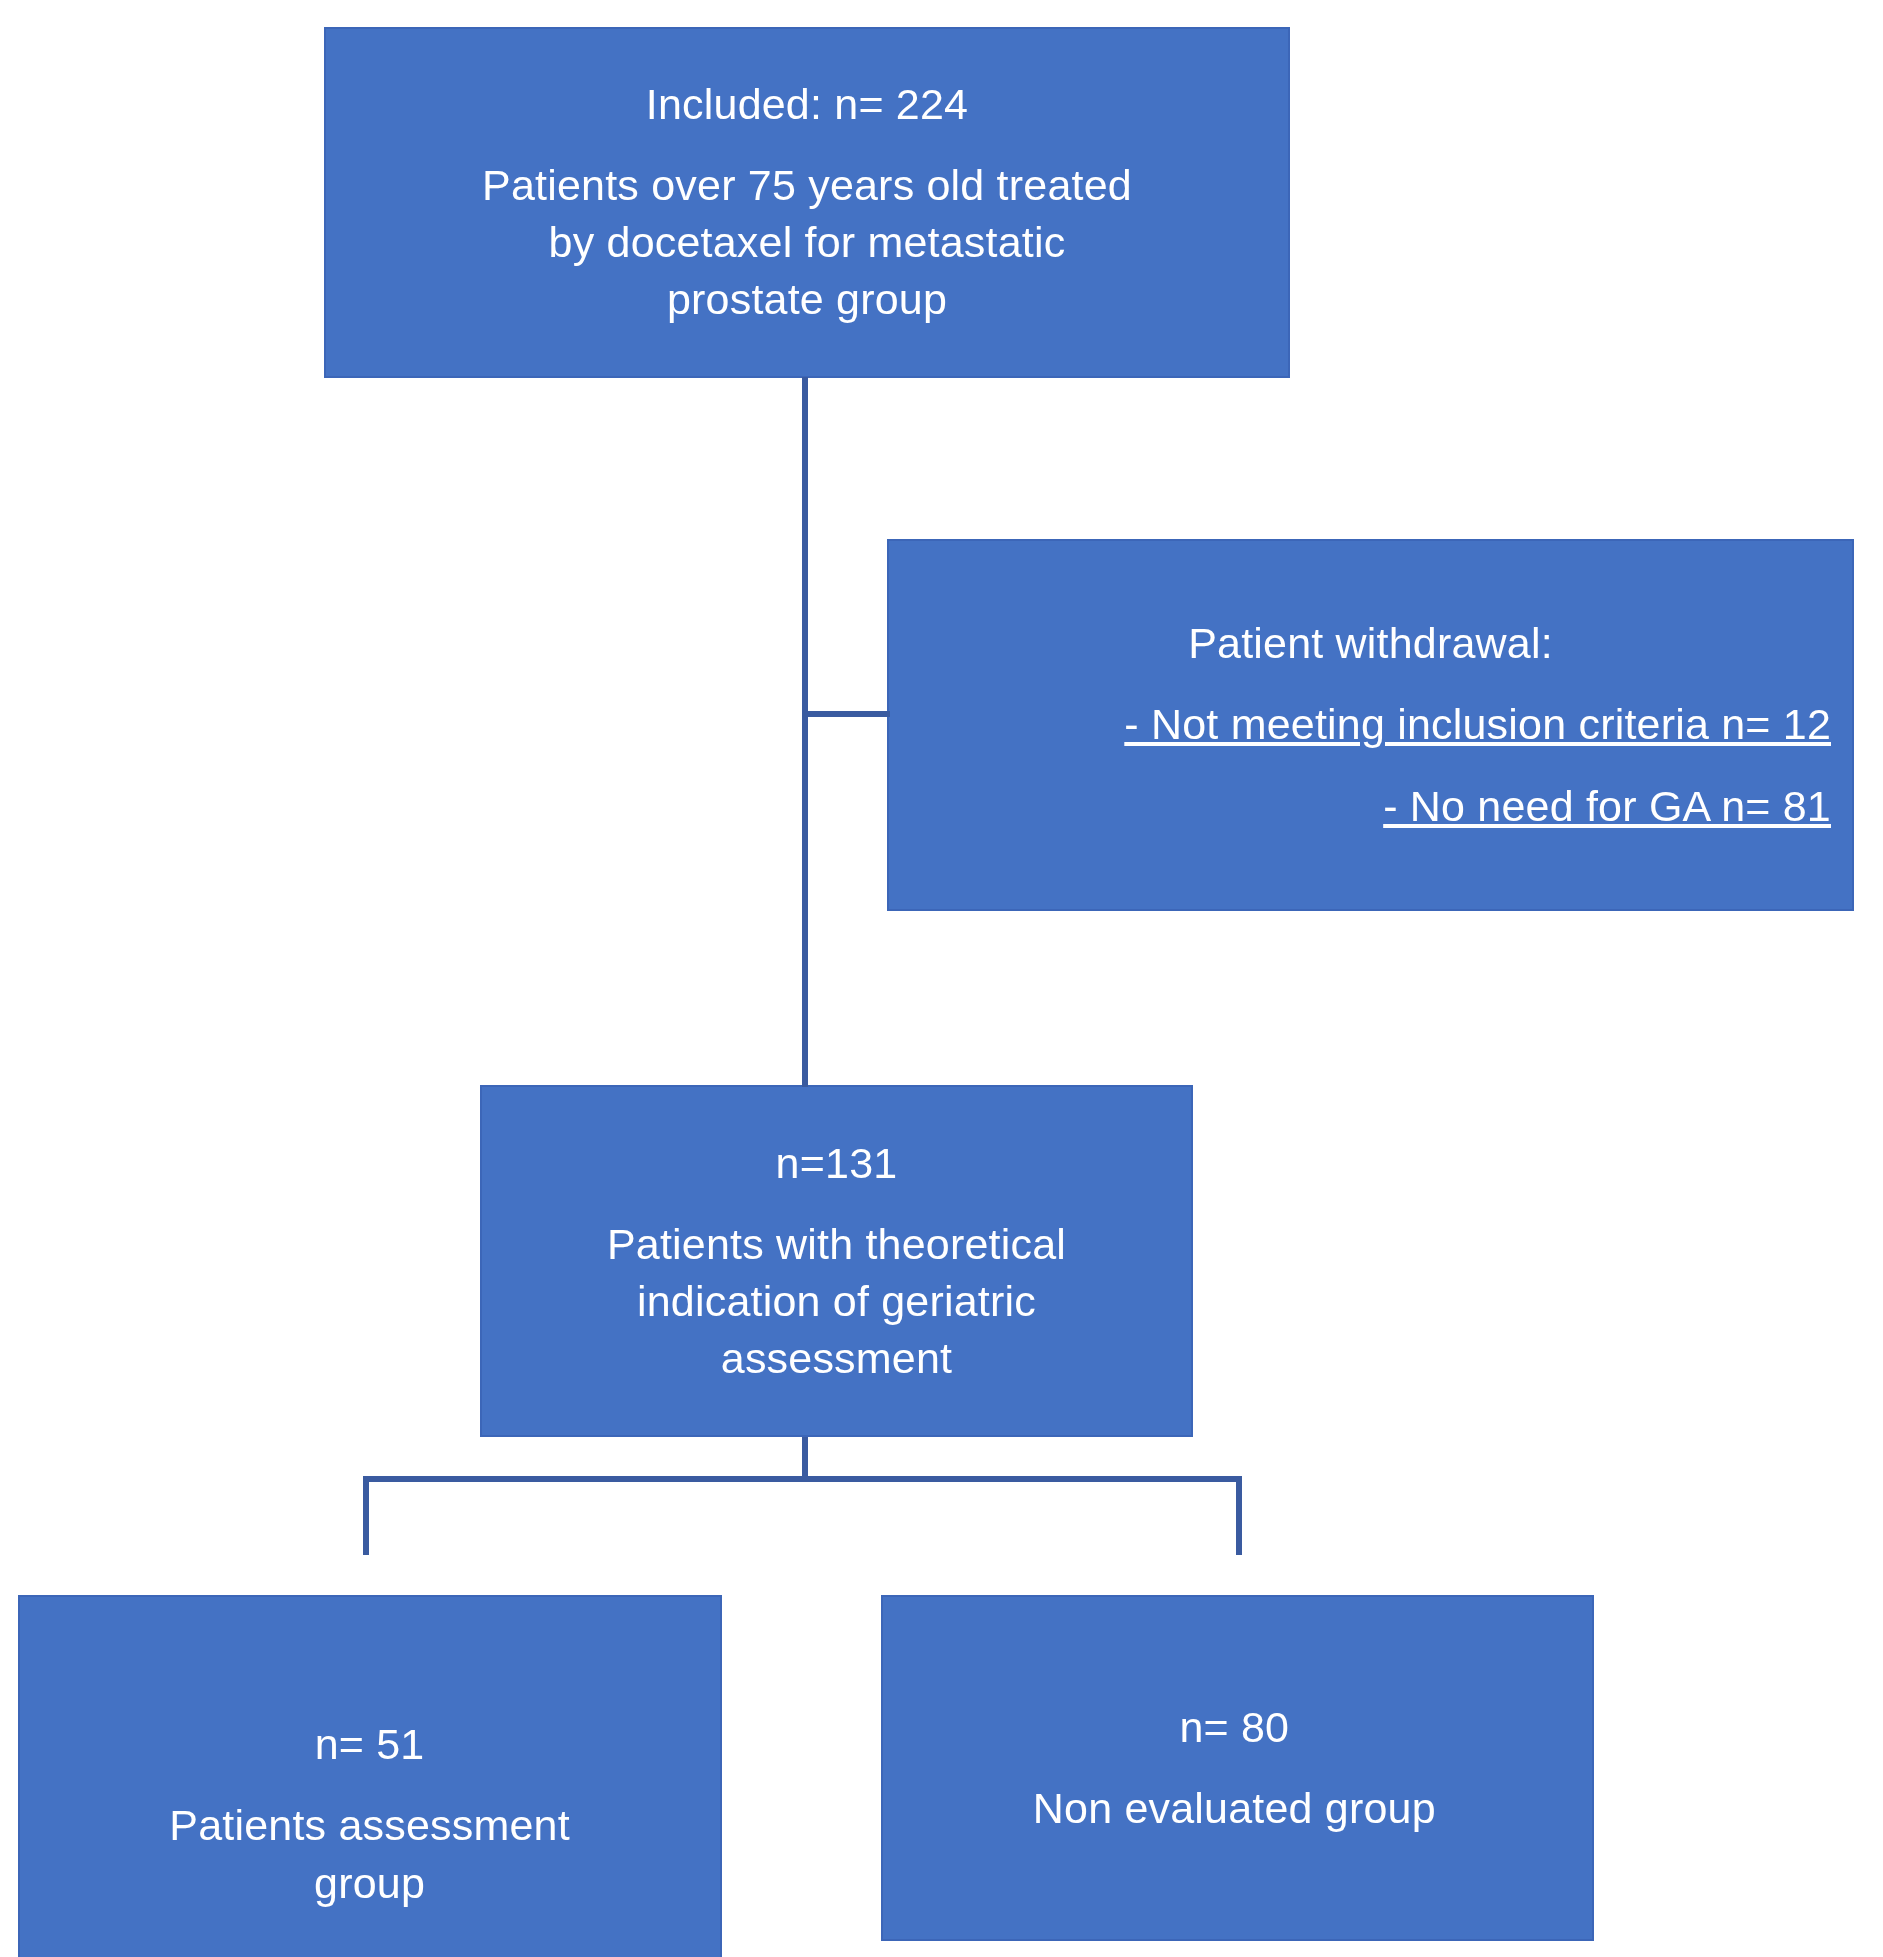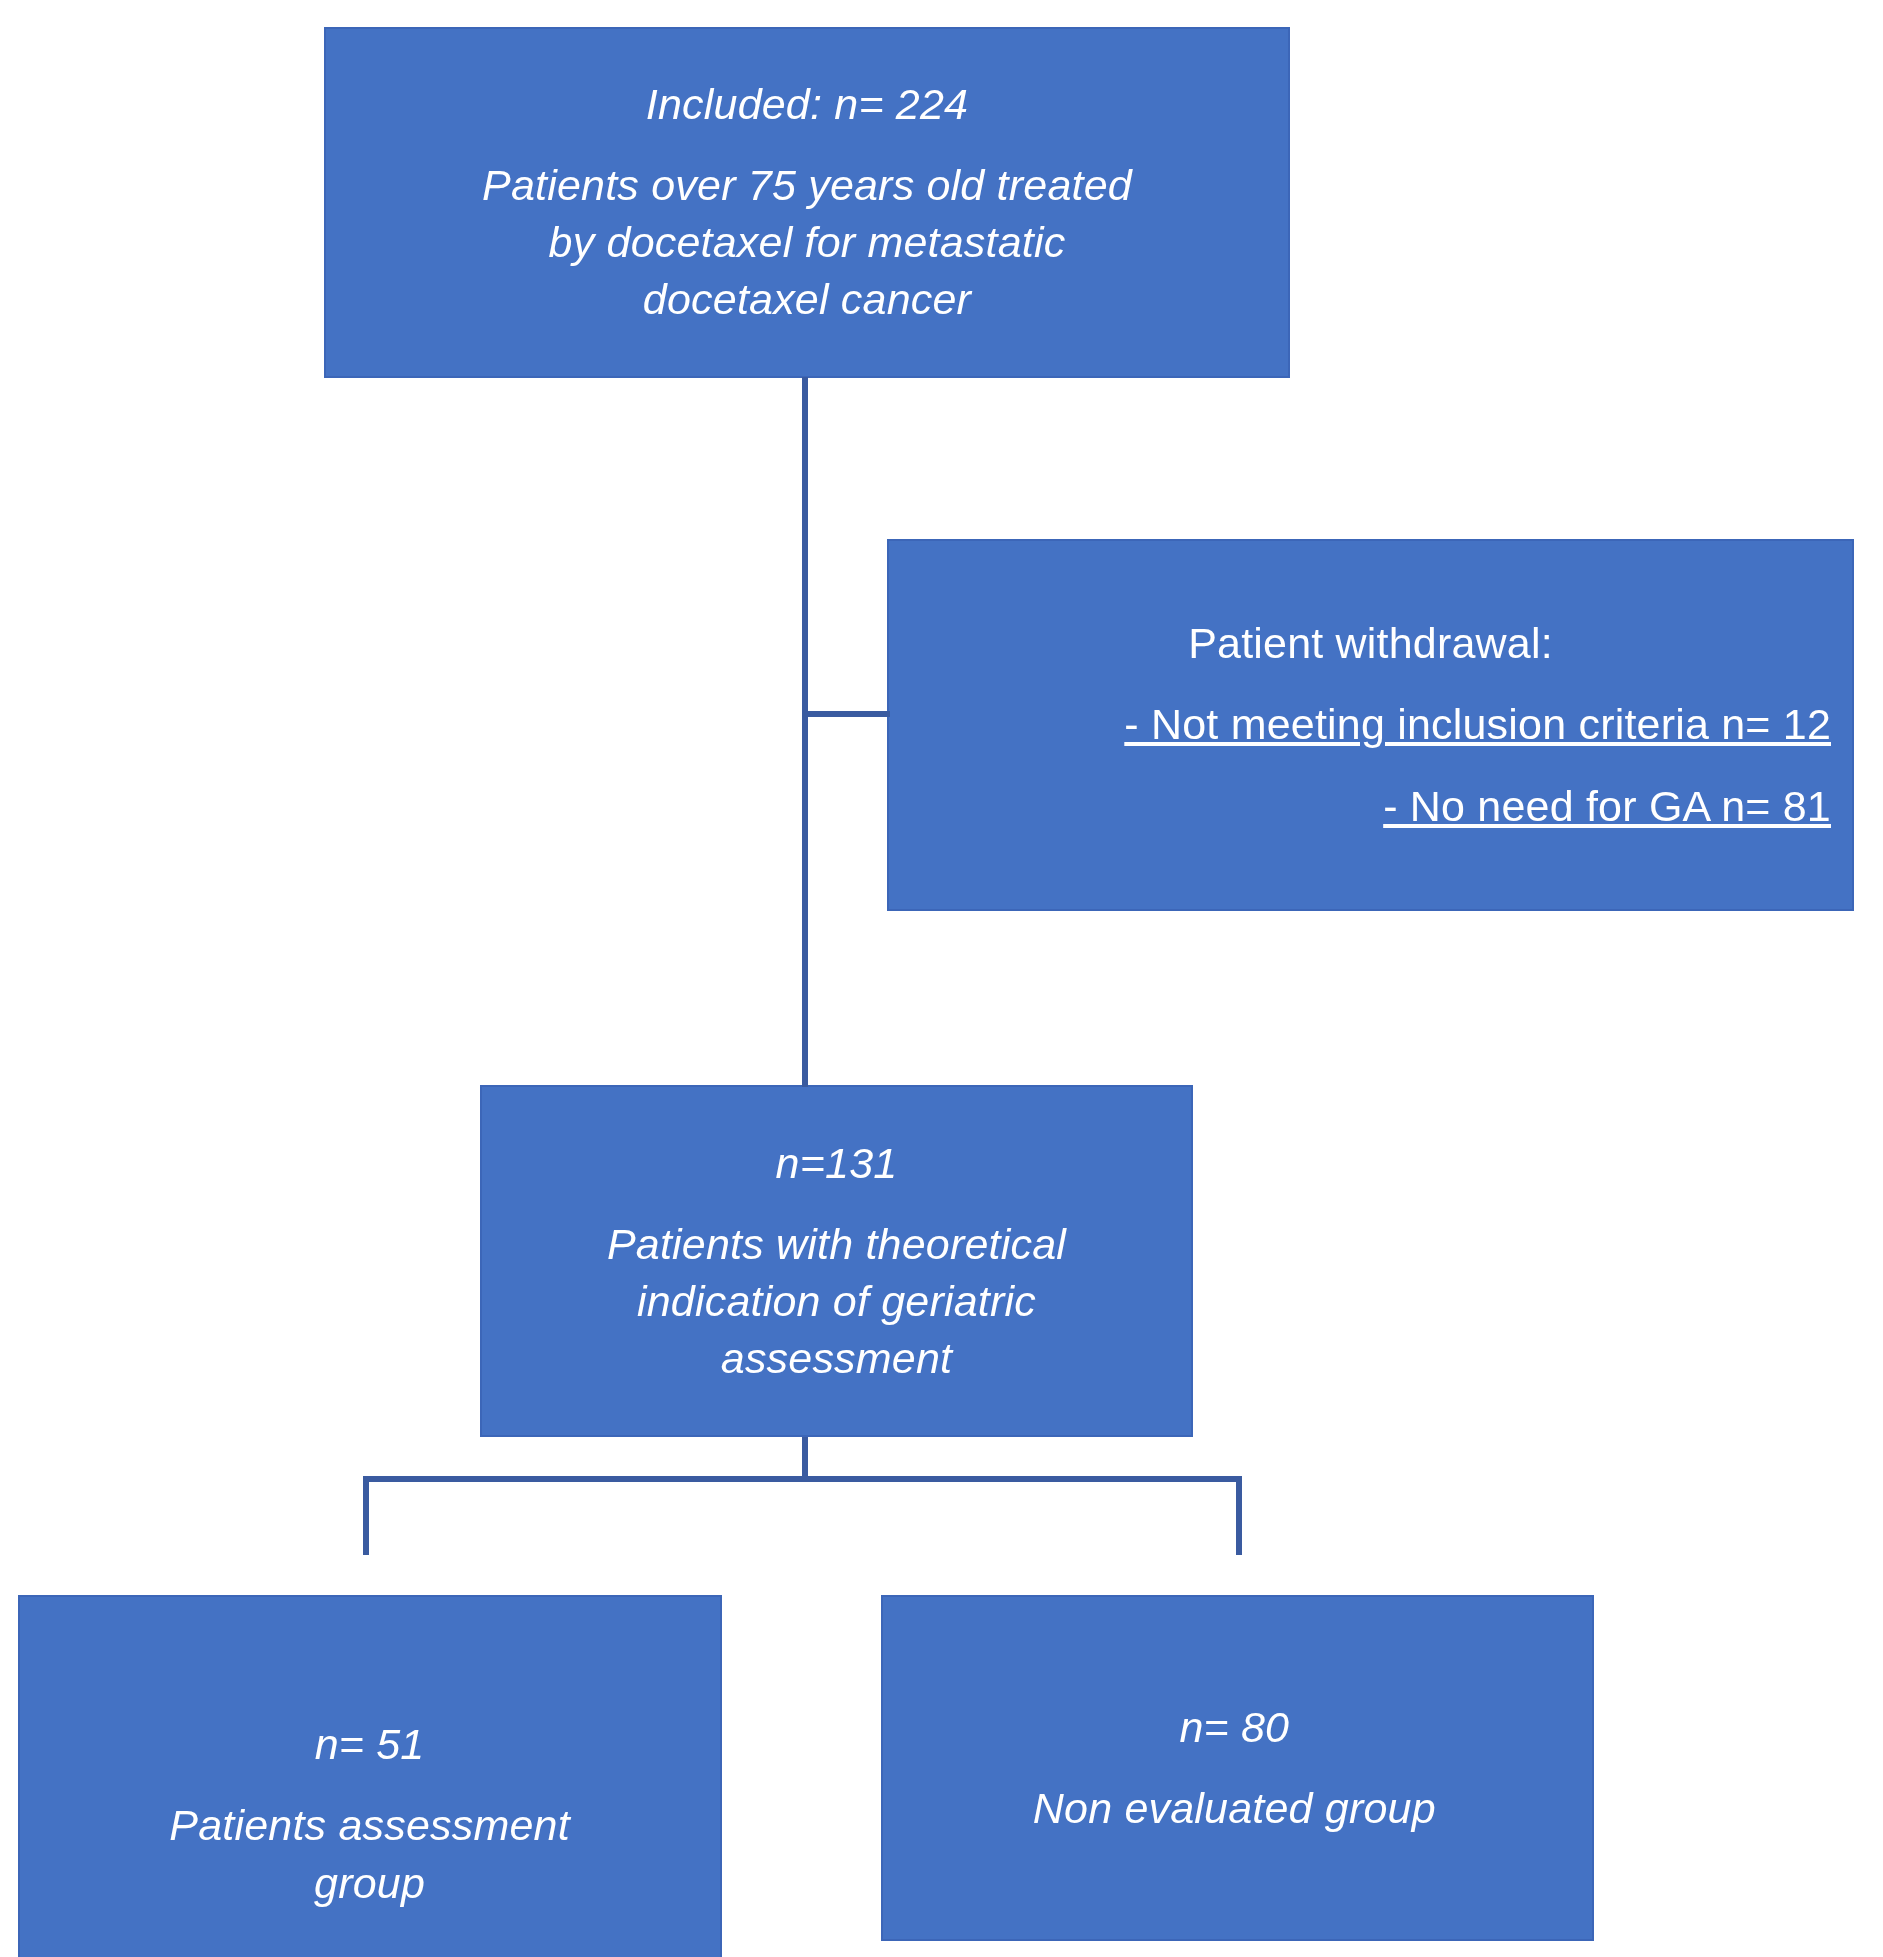--- a/index.html
+++ b/index.html
@@ -32,21 +32,20 @@
     justify-content: center;
     text-align: center;
     font-size: 43px;
     line-height: 1.33;
     letter-spacing: 0.2px;
     padding: 8px 14.4px;
   }
   .node .line {
     display: block;
     width: 100%;
-    font-style: italic;
   }
   .node .gap {
     display: block;
     height: 24px;
   }
 
   
   #node-included {
     left: 324px;  top: 26.5px;
     width: 966px; height: 351px;
@@ -104,21 +103,21 @@
 </head>
 <body>
 
 <div id="canvas">
 
   <div class="node" id="node-included">
     <span class="line">Included: n= 224</span>
     <span class="gap"></span>
     <span class="line">Patients over 75 years old treated</span>
     <span class="line">by docetaxel for metastatic</span>
-    <span class="line">docetaxel cancer</span>
+    <span class="line">prostate group</span>
   </div>
 
   <div class="node" id="node-withdrawal">
     <span class="title">Patient withdrawal:</span>
     <span class="gap"></span>
     <span class="bullet">- Not meeting inclusion criteria n= 12</span>
     <span class="gap"></span>
     <span class="bullet">- No need for GA n= 81</span>
   </div>
 

